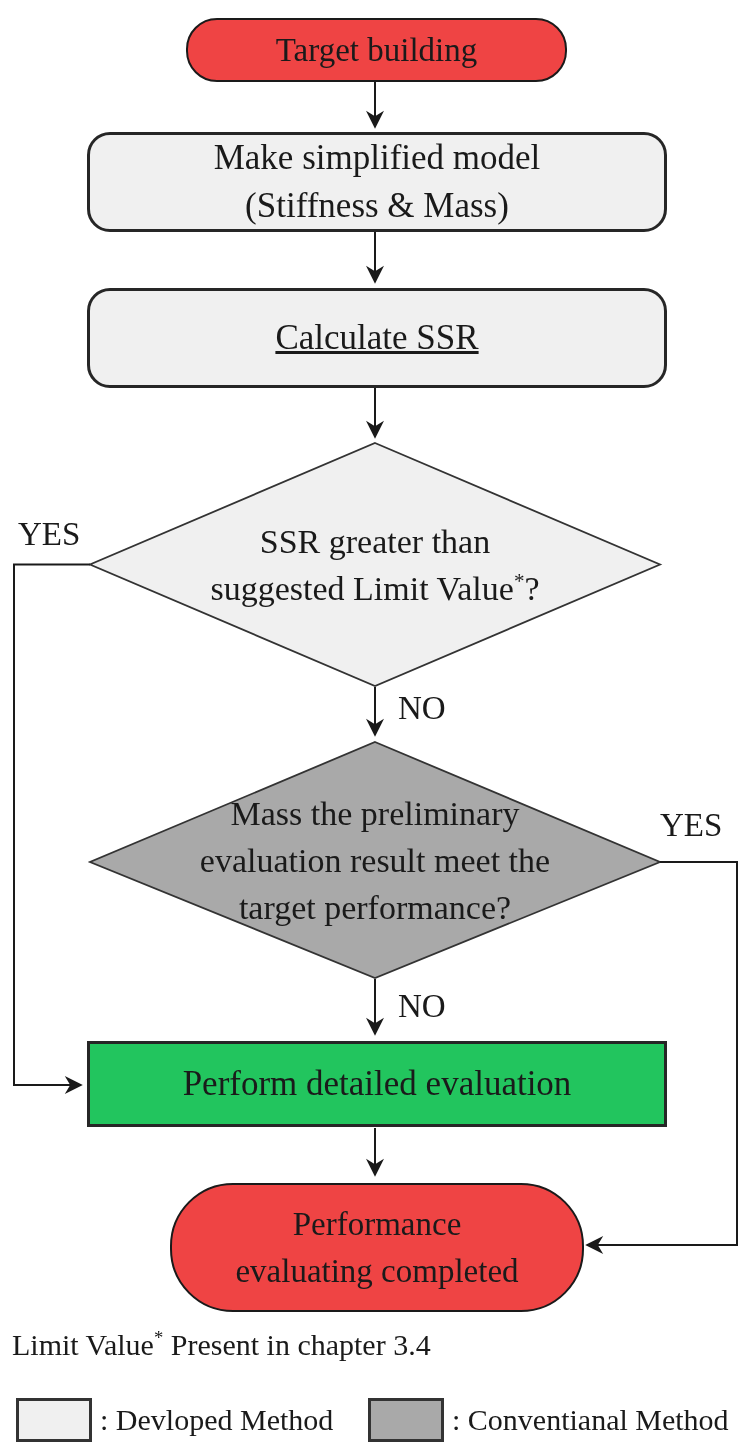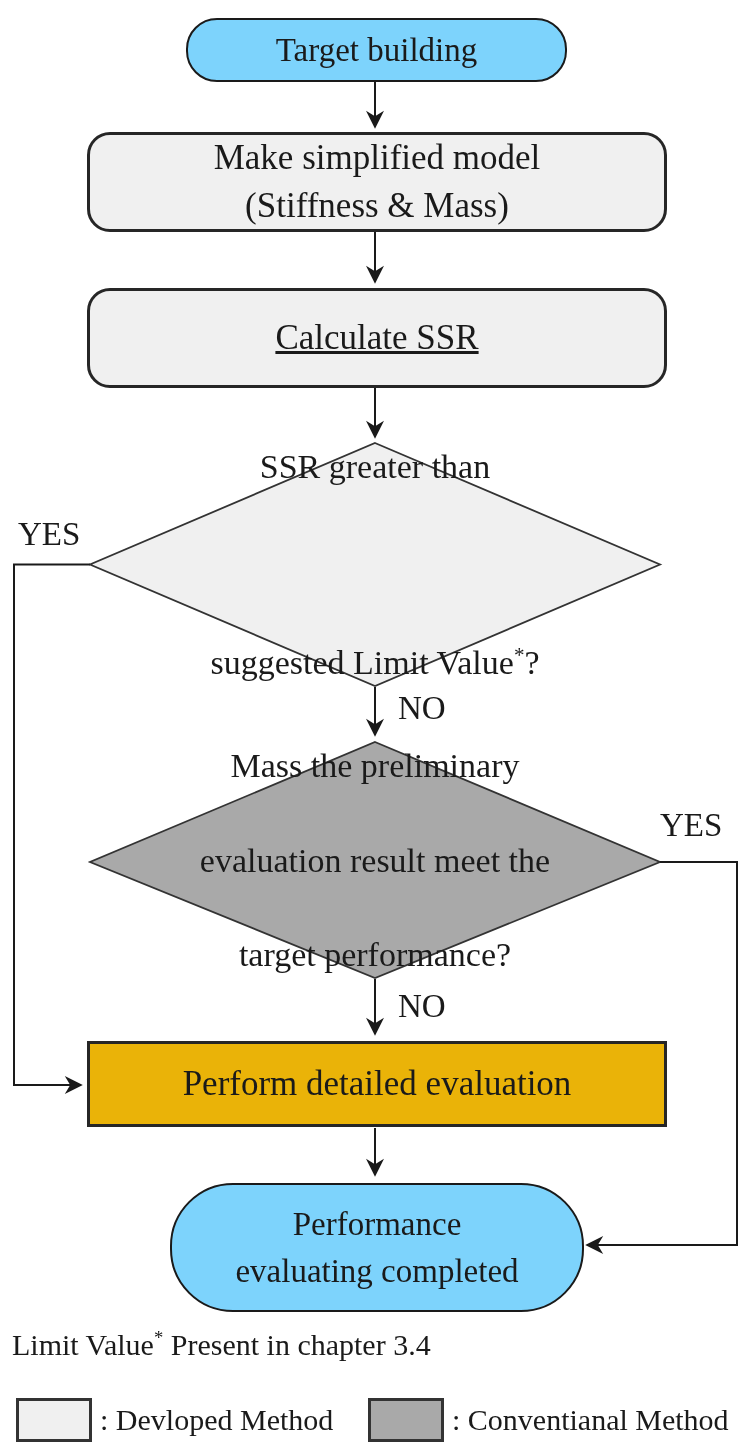--- a/index.html
+++ b/index.html
@@ -10,21 +10,21 @@
     background: #ffffff;
     font-family: "Liberation Serif", "DejaVu Serif", serif;
     color: #1a1a1a;
     overflow: hidden;
   }
   svg.connectors { position: absolute; left: 0; top: 0; width: 752px; height: 1452px; }
 
   
   .terminal {
     position: absolute;
-    background: #7dd3fc;
+    background: #ef4444;
     border: 2px solid #1a1a1a;
     display: flex;
     flex-direction: column;
     align-items: center;
     justify-content: center;
     text-align: center;
   }
   .terminal.start { left: 186px; top: 18px; width: 377px; height: 60px; border-radius: 31px; font-size: 33px; }
   .terminal.end   { left: 170px; top: 1183px; width: 410px; height: 125px; border-radius: 63px; font-size: 33px; line-height: 47px; }
 
@@ -36,34 +36,34 @@
     border: 3px solid #262626;
     display: flex;
     flex-direction: column;
     align-items: center;
     justify-content: center;
     text-align: center;
     font-size: 35px;
     line-height: 48px;
   }
   .process.light { background: #f0f0f0; border-radius: 23px; }
-  .process.dark  { background: #eab308; }
+  .process.dark  { background: #22c55e; }
   .process.p1 { top: 132px; height: 94px; }
   .process.p2 { top: 288px; height: 94px; text-decoration: underline; }
   .process.p3 { top: 1041px; height: 80px; }
 
   
   .decision-text {
     position: absolute;
     left: 90px;
     width: 570px;
     display: flex;
     flex-direction: column;
     align-items: center;
-    justify-content: space-between;
+    justify-content: center;
     text-align: center;
     font-size: 34px;
     line-height: 47px;
     pointer-events: none;
   }
   .decision-text.d1 { top: 443px; height: 243px; }
   .decision-text.d2 { top: 742px; height: 236px; }
 
   sup { font-size: 0.62em; line-height: 0; }
 

